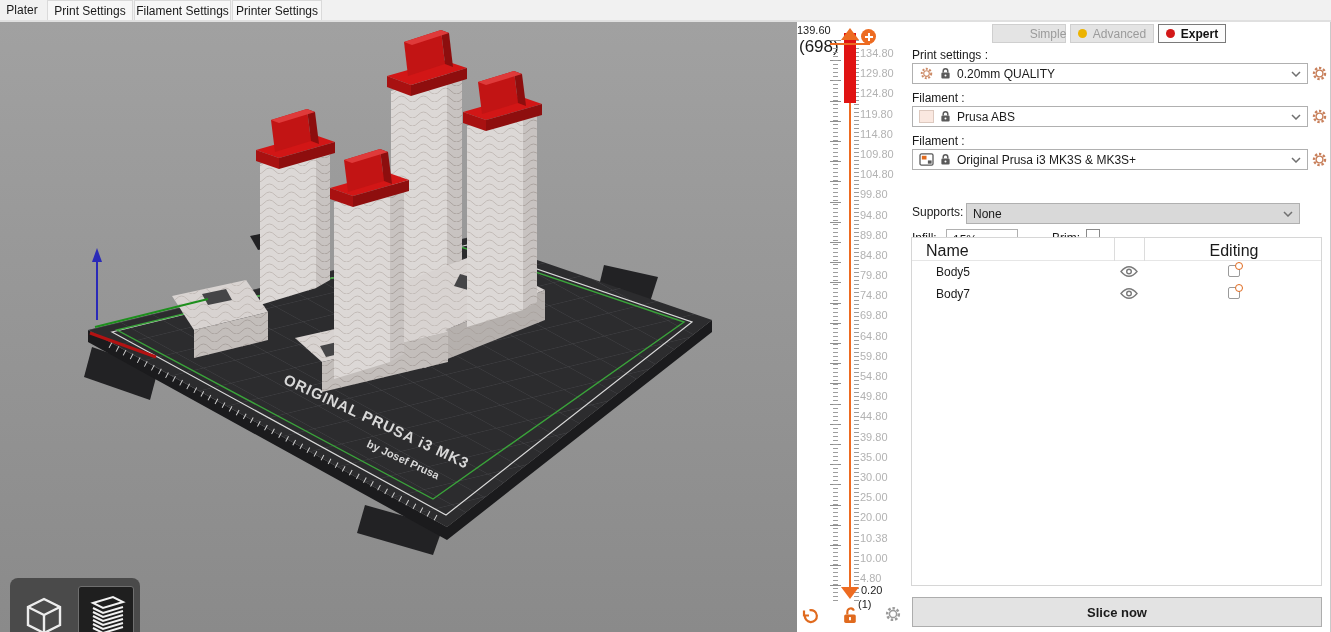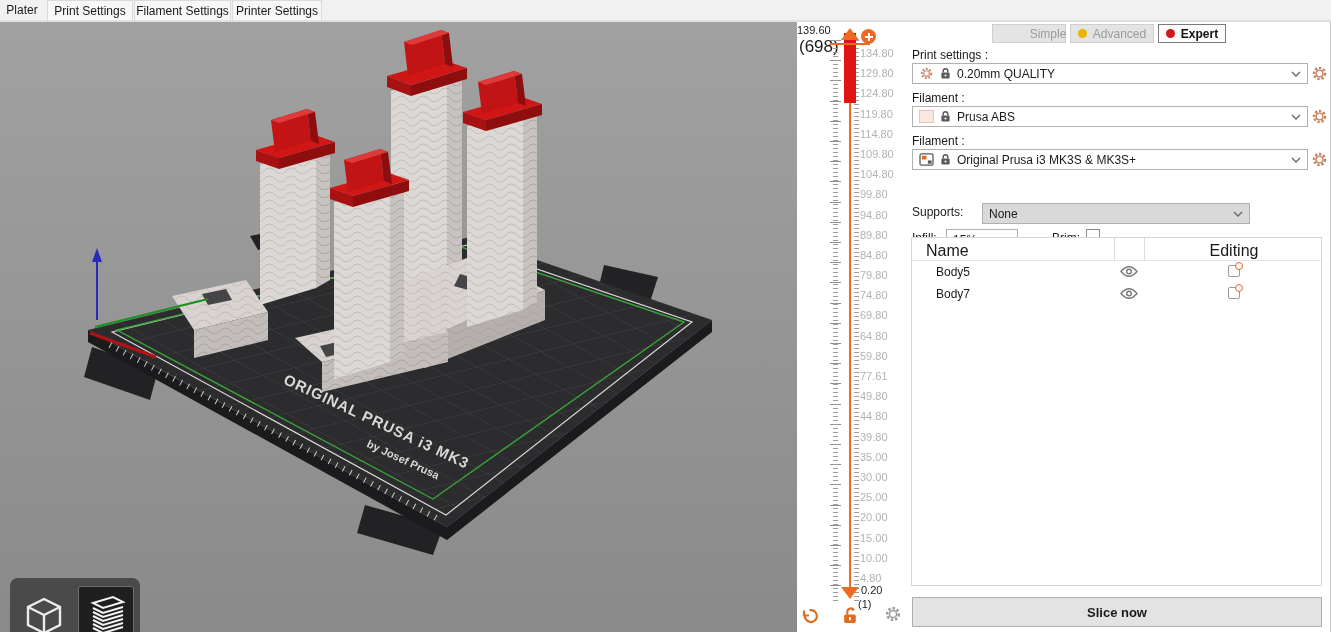--- a/index.html
+++ b/index.html
@@ -291,37 +291,37 @@
         <div class="tick-label">79.80</div>
 
         <div class="tick-label">74.80</div>
 
         <div class="tick-label">69.80</div>
 
         <div class="tick-label">64.80</div>
 
         <div class="tick-label">59.80</div>
 
-        <div class="tick-label">77.61</div>
+        <div class="tick-label">54.80</div>
 
         <div class="tick-label">49.80</div>
 
         <div class="tick-label">44.80</div>
 
         <div class="tick-label">39.80</div>
 
         <div class="tick-label">35.00</div>
 
         <div class="tick-label">30.00</div>
 
         <div class="tick-label">25.00</div>
 
         <div class="tick-label">20.00</div>
 
-        <div class="tick-label">15.00</div>
+        <div class="tick-label">10.38</div>
 
         <div class="tick-label">10.00</div>
 
         <div class="tick-label">4.80</div>
       </div>
 
     <div class="slider-abs" id="slider-min-val">0.20</div>
     <div class="slider-abs" id="slider-min-layer">(1)</div>
 
     <svg class="slider-icon" style="left:2px;top:584px;" width="20" height="20" viewBox="0 0 20 20">
@@ -414,21 +414,21 @@
       <svg width="10" height="6" viewBox="0 0 10 6">
         <polyline points="1,1 5,5 9,1" fill="none" stroke="#707070" stroke-width="1.5"></polyline>
       </svg>
     </div>
     <svg class="gear-btn" style="left:401px;top:129px;" viewBox="0 0 16 16">
       <circle cx="8" cy="8" r="5.2" fill="none" stroke="#c8805c" stroke-width="2.2" stroke-dasharray="2.2 1.7"></circle>
       <circle cx="8" cy="8" r="3.2" fill="none" stroke="#c8805c" stroke-width="1.3"></circle>
     </svg>
 
     <div class="p-abs p-label" id="supports-row-label">Supports:</div>
-    <div class="combo gray" style="left:72px;top:181px;width:268px;">
+    <div class="combo gray" style="left:56px;top:181px;width:334px;">
       <span>None</span>
       <span class="spacer"></span>
       <svg width="10" height="6" viewBox="0 0 10 6">
         <polyline points="1,1 5,5 9,1" fill="none" stroke="#707070" stroke-width="1.5"></polyline>
       </svg>
     </div>
 
     <div class="p-abs p-label" id="infill-label">Infill:</div>
     <div class="combo" style="left:36px;top:207px;width:72px;">
       <span>15%</span>

